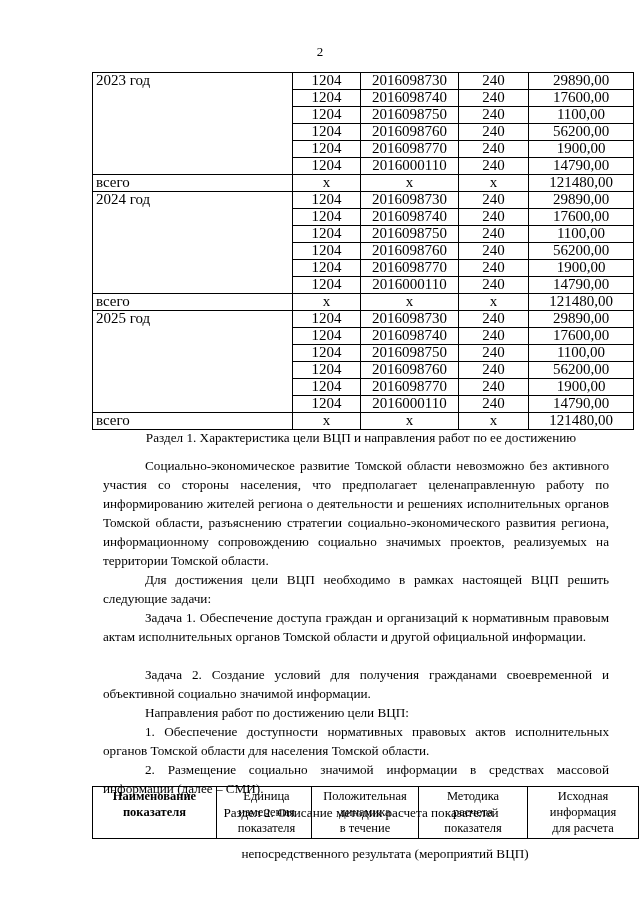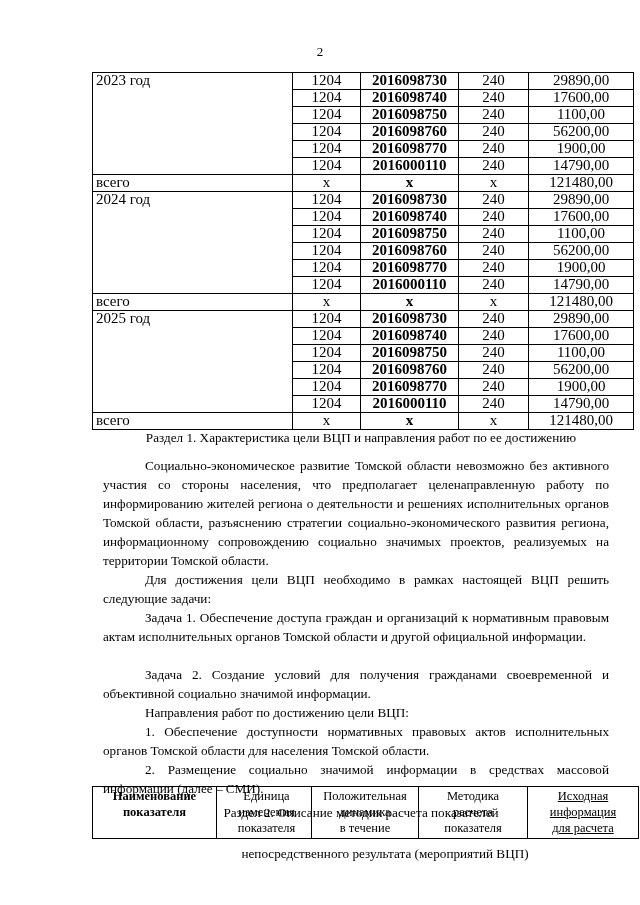--- a/index.html
+++ b/index.html
@@ -49,21 +49,21 @@
   td.c-center { text-align: center; }
 
   
   #budget-table {
     left: 92px;
     top: 72px;
     width: 506px;
   }
   #budget-table td.col-year  { width: 193px; }
   #budget-table td.col-code  { width: 61px; }
-  #budget-table td.col-kbk   { width: 91px; font-weight: bold; }
+  #budget-table td.col-kbk   { width: 91px; }
   #budget-table td.col-type  { width: 63px; }
   #budget-table td.col-sum   { width: 98px; }
   #budget-table td.year-cell { vertical-align: top; }
 
   
   .body-text {
     position: absolute;
     left: 92px;
     width: 506px;
     font-size: 13.2px;
@@ -100,21 +100,21 @@
     white-space: normal;
     line-height: 16px;
     padding: 1px 3px 2px 3px;
     height: auto;
   }
   #indicator-table td .hl { display: block; }
   #indicator-table td.ic1 { width: 117px; font-weight: bold; }
   #indicator-table td.ic2 { width: 83px; padding-left: 8px; }
   #indicator-table td.ic3 { width: 100px; }
   #indicator-table td.ic4 { width: 102px; }
-  #indicator-table td.ic5 { width: 104px; text-decoration: underline; }
+  #indicator-table td.ic5 { width: 104px; }
 </style>
 </head>
 <body>
 
 <div class="page">
 
   <div class="page-number">2</div>
 
   <table class="doc-table" id="budget-table">
     <tbody>

